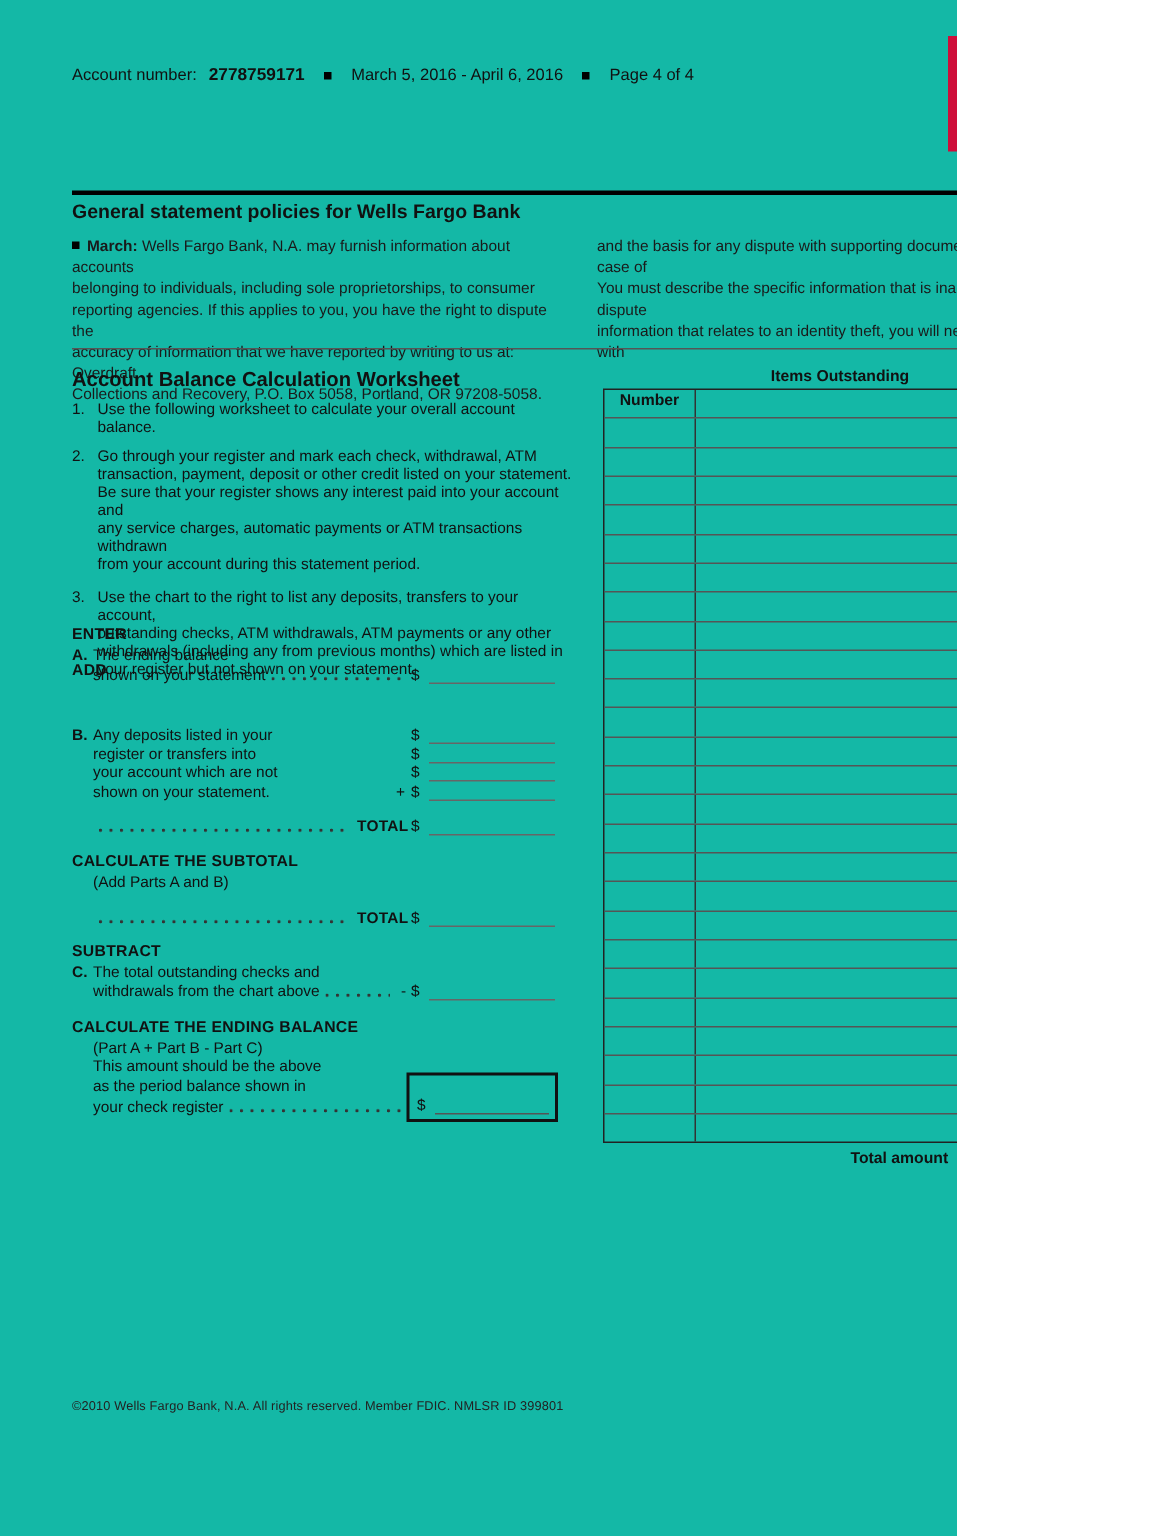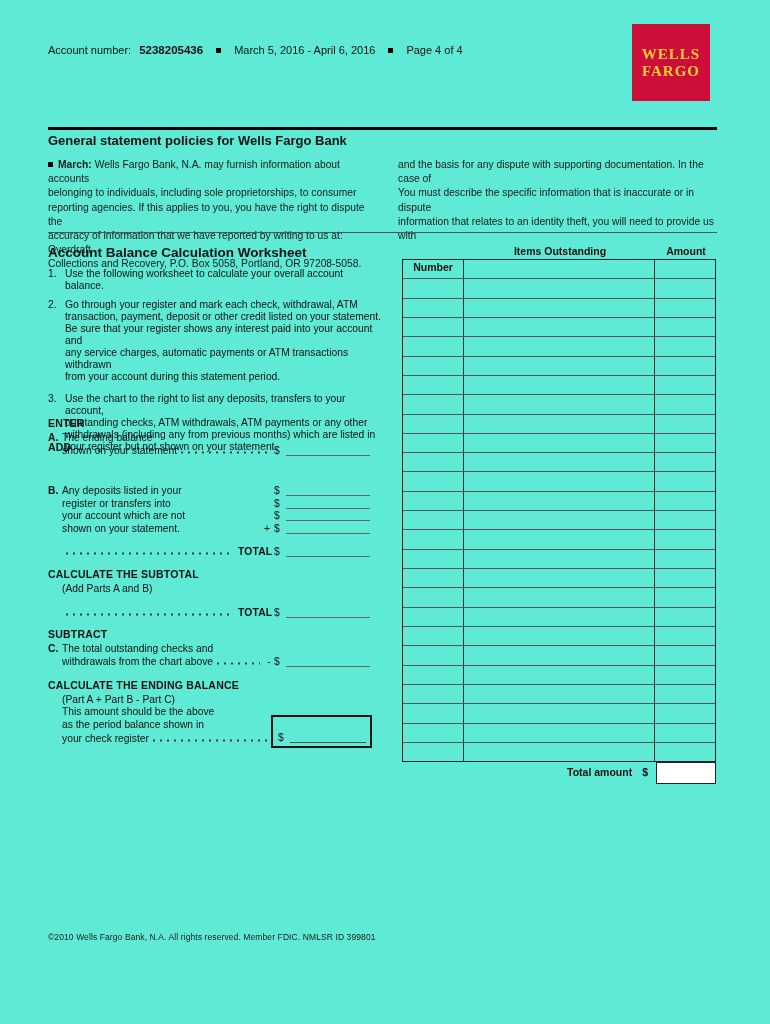--- a/index.html
+++ b/index.html
@@ -1,16 +1,16 @@
 <!DOCTYPE html>
 <html><head>
 <meta charset="utf-8">
 <style>
   html,body{margin:0;padding:0;background:#ffffff;}
-  .page{position:relative;width:770px;height:1024px;background:#5eead4;overflow:hidden;
+  .page{position:relative;width:638px;height:1024px;background:#14b8a6;overflow:hidden;
         font-family:"Liberation Sans", sans-serif;color:#111;}
 
   
   .hdr{position:absolute;left:48px;top:44px;display:flex;align-items:center;font-size:11px;}
   .hdr .acct-num{font-weight:bold;font-size:11.5px;margin-left:8px;}
   .hsq{width:5px;height:5px;background:#000;margin:0 13px;flex:0 0 auto;}
   .logo{position:absolute;left:632px;top:24px;width:78px;height:77px;
         display:flex;flex-direction:column;align-items:center;justify-content:center;
         font-family:"Liberation Serif", serif;font-weight:bold;font-size:15px;
         letter-spacing:1px;line-height:17px;}
@@ -76,21 +76,21 @@
 
   .footer{position:absolute;left:48px;top:932px;font-size:8.5px;color:#222;letter-spacing:0.1px;}
 </style>
 </head>
 <body>
 
 <div class="page">
 
   <div class="hdr">
     <span>Account number:</span>
-    <span class="acct-num">5238205436</span>
+    <span class="acct-num">2778759171</span>
     <span class="hsq"></span>
     <span>March 5, 2016 - April 6, 2016</span>
     <span class="hsq"></span>
     <span>Page 4 of 4</span>
   </div>
 
   <div class="logo" style="background: rgb(206, 14, 58); color: rgb(255, 205, 52);">
     <span>WELLS</span>
     <span>FARGO</span>
   </div>

